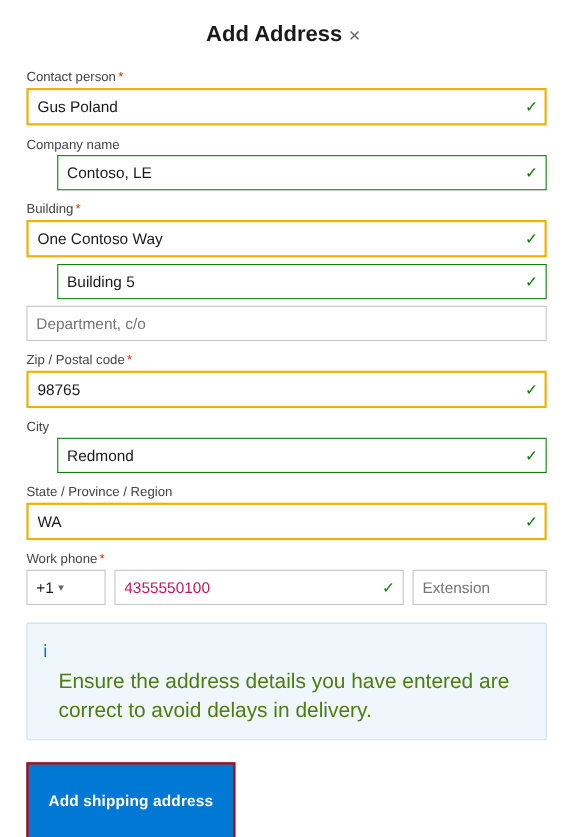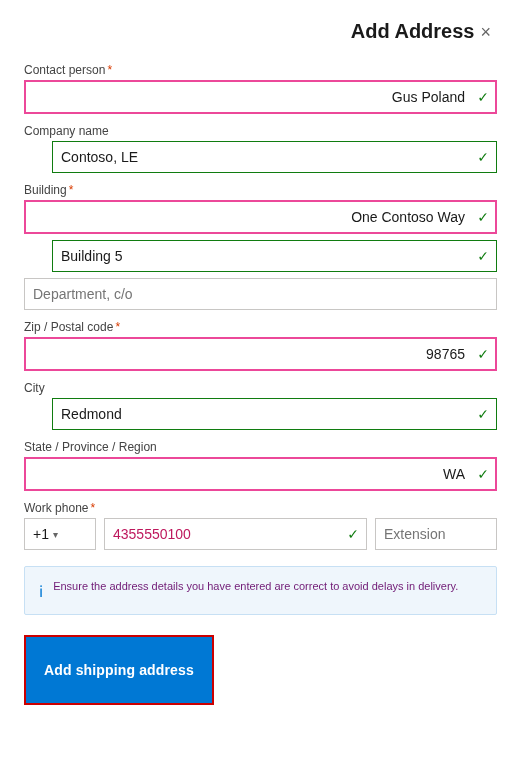--- a/index.html
+++ b/index.html
@@ -14,21 +14,21 @@
     .dialog {
       background: #ffffff;
       width: 521px;
       min-height: 761px;
       padding: 20px 24px 24px 24px;
       position: relative;
       box-shadow: 0 2px 12px rgba(0,0,0,0.15);
     }
     .dialog-header {
       display: flex;
-      justify-content: flex-end;
+      justify-content: center;
       align-items: center;
       margin-bottom: 20px;
     }
     .dialog-title {
       font-size: 20px;
       font-weight: 600;
       color: #1a1a1a;
     }
     .close-btn {
       background: none;
@@ -65,22 +65,21 @@
       color: #1a1a1a;
       background: #fff;
       outline: none;
       font-family: 'Segoe UI', Arial, sans-serif;
     }
     .field-input.validated {
       border-color: #107c10;
       margin-left: 28px;
     }
     .field-input.active-pink {
-      border: 2px solid #ec4899;
-      text-align: right;
+      border: 2px solid #eab308;
     }
     .check-icon {
       position: absolute;
       right: 8px;
       color: #107c10;
       font-size: 14px;
       pointer-events: none;
     }
     .phone-row {
       display: flex;
@@ -151,23 +150,24 @@
       gap: 10px;
       border-radius: 2px;
     }
     .info-icon {
       color: #0078d4;
       font-size: 16px;
       flex-shrink: 0;
       margin-top: 1px;
     }
     .info-text {
-      font-size: 11px;
-      color: #701a75;
+      font-size: 19px;
+      color: #4d7c0f;
       line-height: 1.4;
+      margin-top: 28px;
     }
     .add-shipping-btn {
       background: #0078d4;
       color: #ffffff;
       border: 2px solid #cc0000;
       padding: 25px 18px;
       font-size: 14px;
       font-weight: 600;
       cursor: pointer;
       font-family: 'Segoe UI', Arial, sans-serif;

